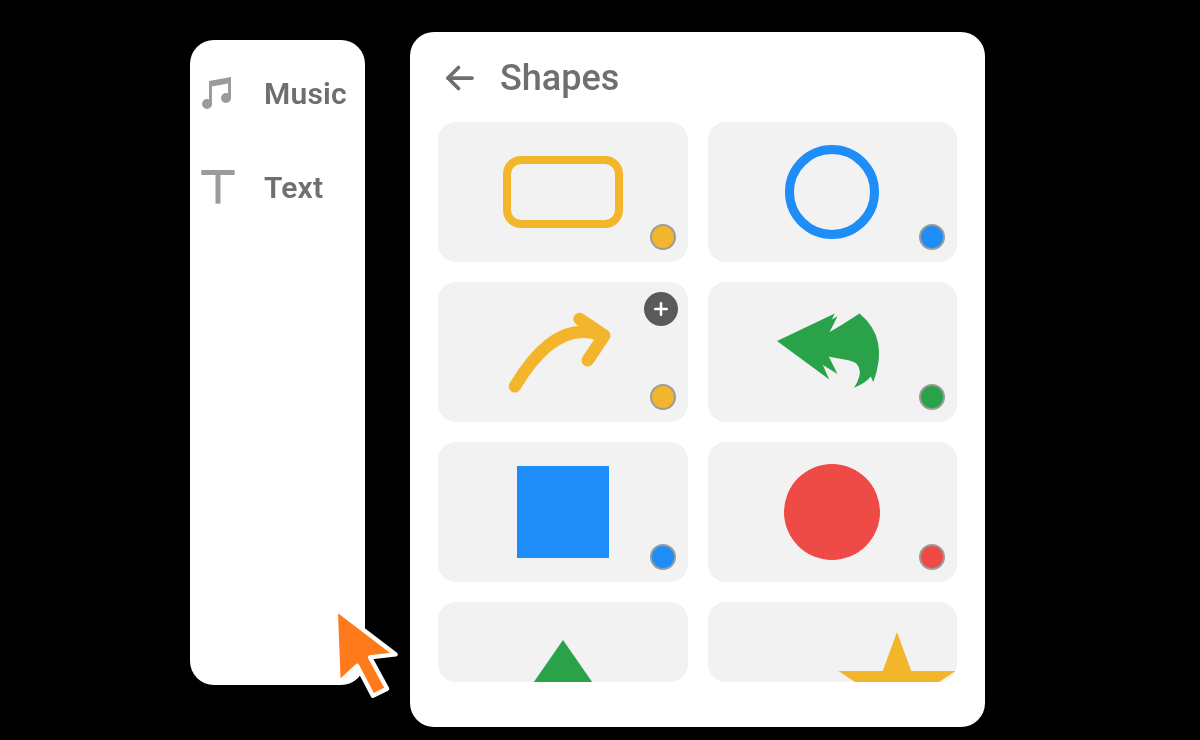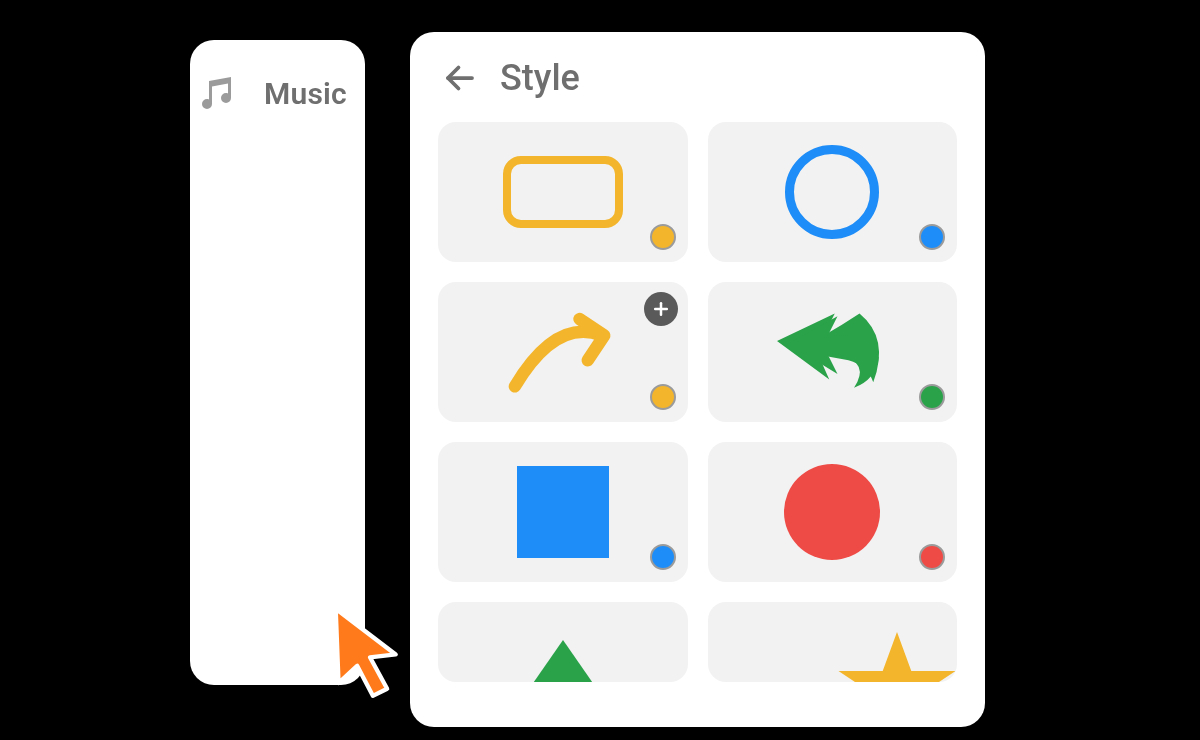--- a/index.html
+++ b/index.html
@@ -181,33 +181,42 @@
   <div class="sidebar-item">
     <div class="icon-box">
       <svg viewBox="0 0 24 24" width="48" height="48" fill="currentColor">
         <path d="M9 17.5a2.5 2.5 0 1 1-2.5-2.5c.35 0 .68.07 1 .2V6l11-2v10.5a2.5 2.5 0 1 1-2.5-2.5c.35 0 .68.07 1 .2V7.2L9 8.8v8.7z"></path>
       </svg>
     </div>
     <div class="label">Music</div>
   </div>
 
 
+  <div class="sidebar-item">
+    <div class="icon-box">
+      <svg viewBox="0 0 24 24" width="50" height="50" fill="none" stroke="currentColor" stroke-width="2.4">
+        <line x1="4" y1="5" x2="20" y2="5"></line>
+        <line x1="12" y1="5" x2="12" y2="20"></line>
+      </svg>
+    </div>
+    <div class="label">Text</div>
+  </div>
 
 
 </div>
 
 <div class="panel">
   <div class="panel-header">
     <div class="back-btn">
       <svg viewBox="0 0 24 24" width="36" height="36" fill="none" stroke="currentColor" stroke-width="2.5" stroke-linecap="round" stroke-linejoin="round">
         <line x1="20" y1="12" x2="4" y2="12"></line>
         <polyline points="11 5 4 12 11 19"></polyline>
       </svg>
     </div>
-    <div class="panel-title">Style</div>
+    <div class="panel-title">Shapes</div>
   </div>
 
   <div class="grid">
 
     <div class="tile">
       <div class="rounded-rect"></div>
       <div class="color-dot" style="background:#f3b52c"></div>
     </div>
 
     <div class="tile">

